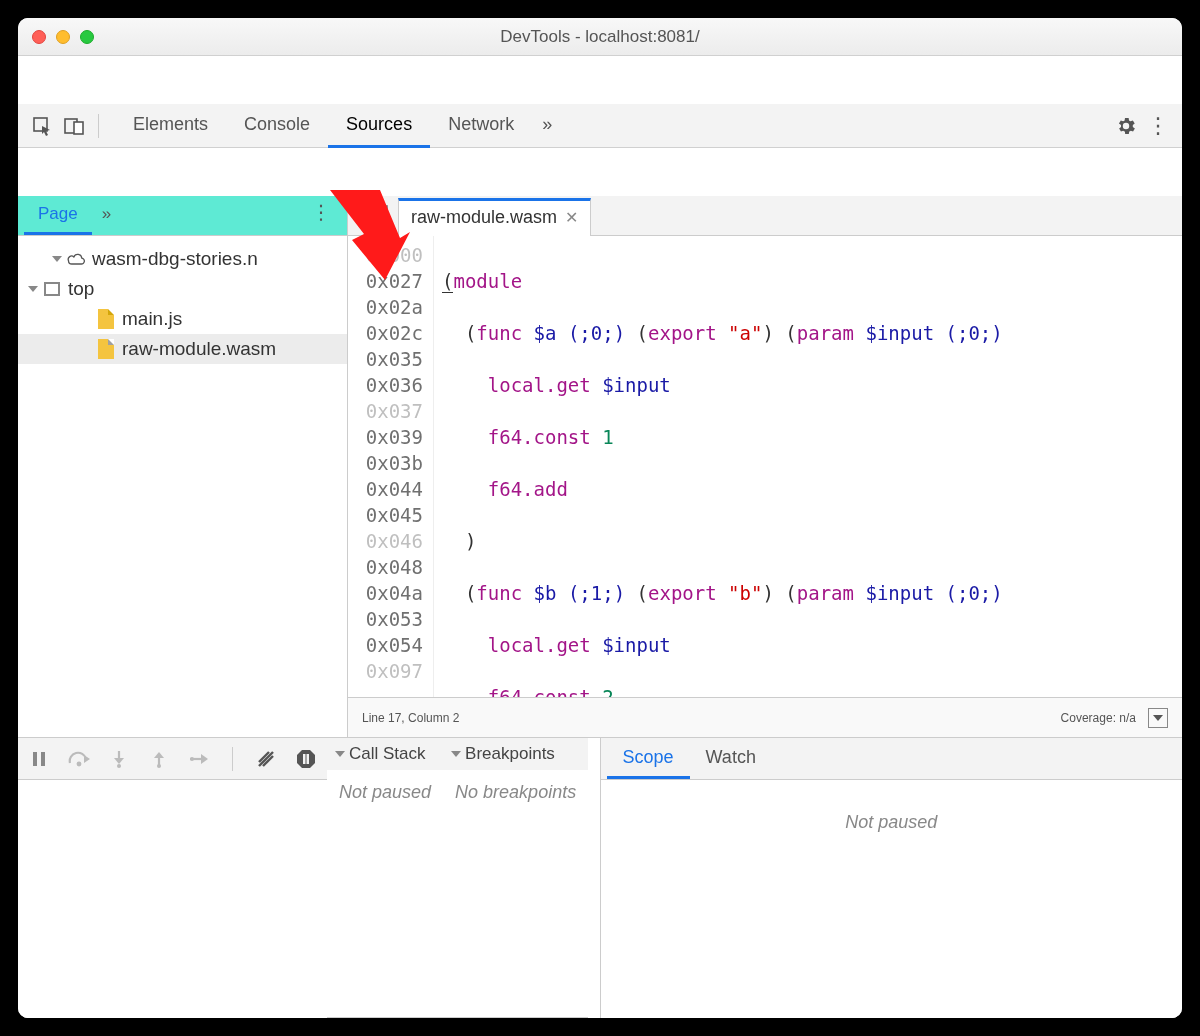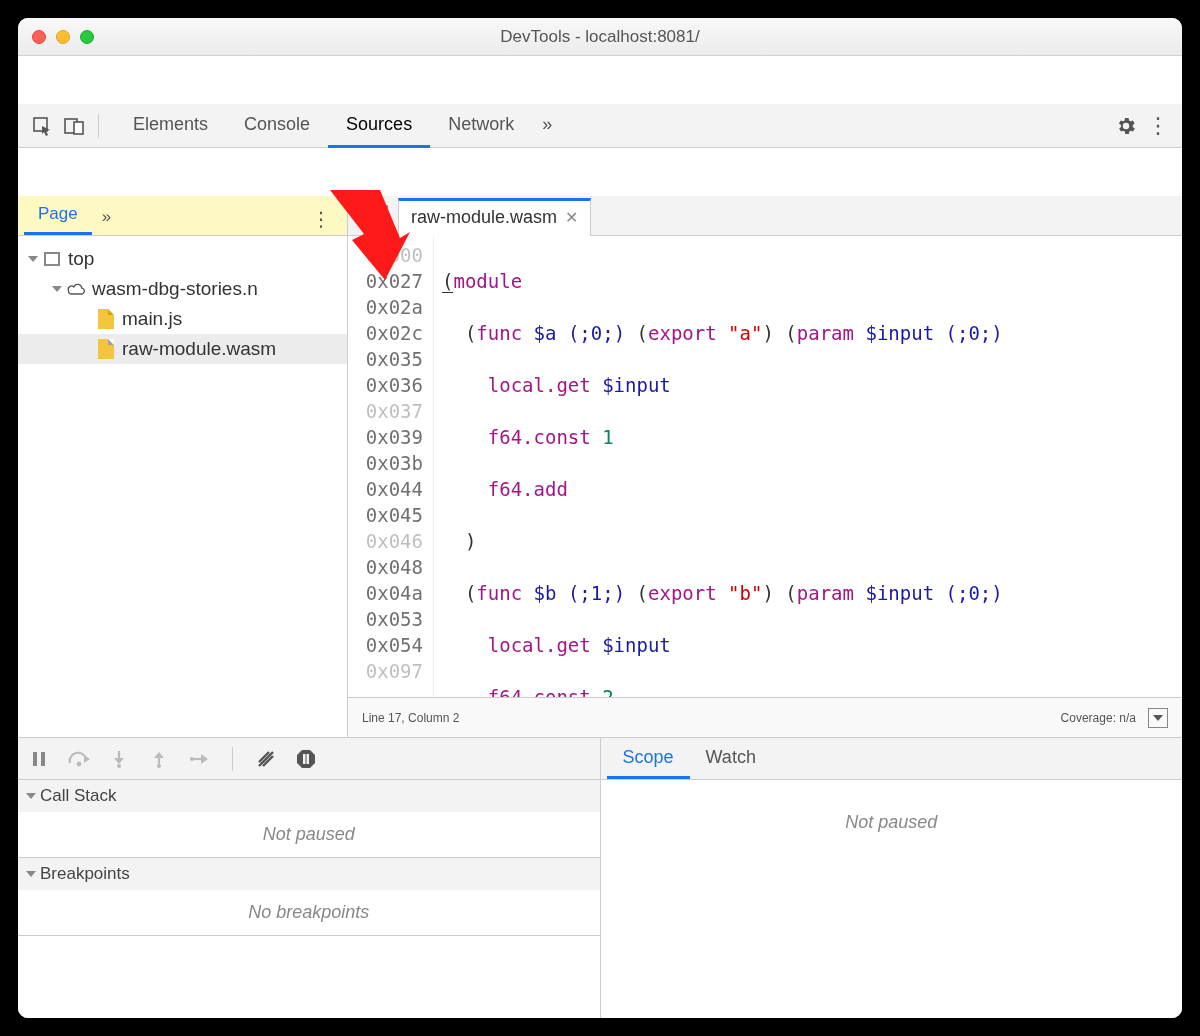--- a/index.html
+++ b/index.html
@@ -80,22 +80,22 @@
   .sidebar {
     width: 330px;
     border-right: 1px solid #ccc;
     display:flex;
     flex-direction:column;
     background:#fff;
     overflow:hidden;
     position:relative;
   }
   .sidebar-head {
-    height:40px; display:flex; align-items:flex-end; padding:0 6px;
-    border-bottom:1px solid #ccc; background:#fef9c3;
+    height:40px; display:flex; align-items:flex-start; padding:0 6px;
+    border-bottom:1px solid #ccc; background:#5eead4;
     font-size:17px;
   }
   .sidebar-tab { padding:8px 14px; color:#1a73e8; border-bottom:3px solid #1a73e8;}
   .more-sm { padding:8px 10px; color:#555; cursor:pointer;}
   .kebab { margin-left:auto; padding:4px 10px; color:#555; cursor:pointer; font-size:20px;}
   .tree { padding:8px 0; font-size:19px; color:#333; }
   .tree-row { display:flex; align-items:center; gap:6px; padding:4px 6px; white-space:nowrap; cursor:pointer;}
   .tree-row.l1 { padding-left:12px;}
   .tree-row.l2 { padding-left:36px;}
   .tree-row.l3 { padding-left:78px;}
@@ -165,21 +165,21 @@
   .status-line .r { margin-left:auto; display:flex; align-items:center; gap:12px;}
   .dropdown-box { width:20px;height:20px;border:1px solid #888; display:flex;align-items:center;justify-content:center;}
   .dropdown-box::after{content:"";border-left:5px solid transparent;border-right:5px solid transparent;border-top:6px solid #555;}
   
   .debugger {
     height:280px; display:flex; background:#fff;
     flex-shrink:0;
   }
   .dbg-left {
     flex:1; border-right:1px solid #ccc;
-    display:flex; flex-direction:column;
+    display:flex; 
     overflow:hidden;
   }
   .dbg-toolbar {
     height:42px; background:#f3f3f3; border-bottom:1px solid #ccc;
     display:flex; align-items:center; padding:0 8px; gap:14px; color:#888;
   }
   .dbg-toolbar .dt { width:26px; height:26px; display:flex;align-items:center;justify-content:center; cursor:pointer;}
   .dbg-section {
     border-bottom:1px solid #ccc;
   }
@@ -253,35 +253,35 @@
 
     <div class="top-panels" style="position:relative;">
 
       <div class="sidebar">
         <div class="sidebar-head">
           <div class="sidebar-tab">Page</div>
           <div class="more-sm">»</div>
           <div class="kebab">⋮</div>
         </div>
         <div class="tree">
-          <div class="tree-row l1">
-            <span class="tw"></span>
-            <span class="icn">
-                <span class="frame-icn"></span>
-              </span>
-            <span>top</span>
-          </div>
           <div class="tree-row l2">
             <span class="tw"></span>
             <span class="icn cloud-icn">
               <svg viewBox="0 0 24 16">
                   <path d="M19 7a5 5 0 00-9.6-1.5A4 4 0 003 10a4 4 0 004 4h11a3.5 3.5 0 001-7z" fill="none" stroke="#555" stroke-width="1.6"></path>
                 </svg>
             </span>
             <span>wasm-dbg-stories.n</span>
+          </div>
+          <div class="tree-row l1">
+            <span class="tw"></span>
+            <span class="icn">
+                <span class="frame-icn"></span>
+              </span>
+            <span>top</span>
           </div>
           <div class="tree-row l3">
             <span class="icn">
                 <span class="file-icn js"></span>
               </span>
             <span>main.js</span>
           </div>
           <div class="tree-row l3 sel">
             <span class="icn">
                 <span class="file-icn wasm"></span>

